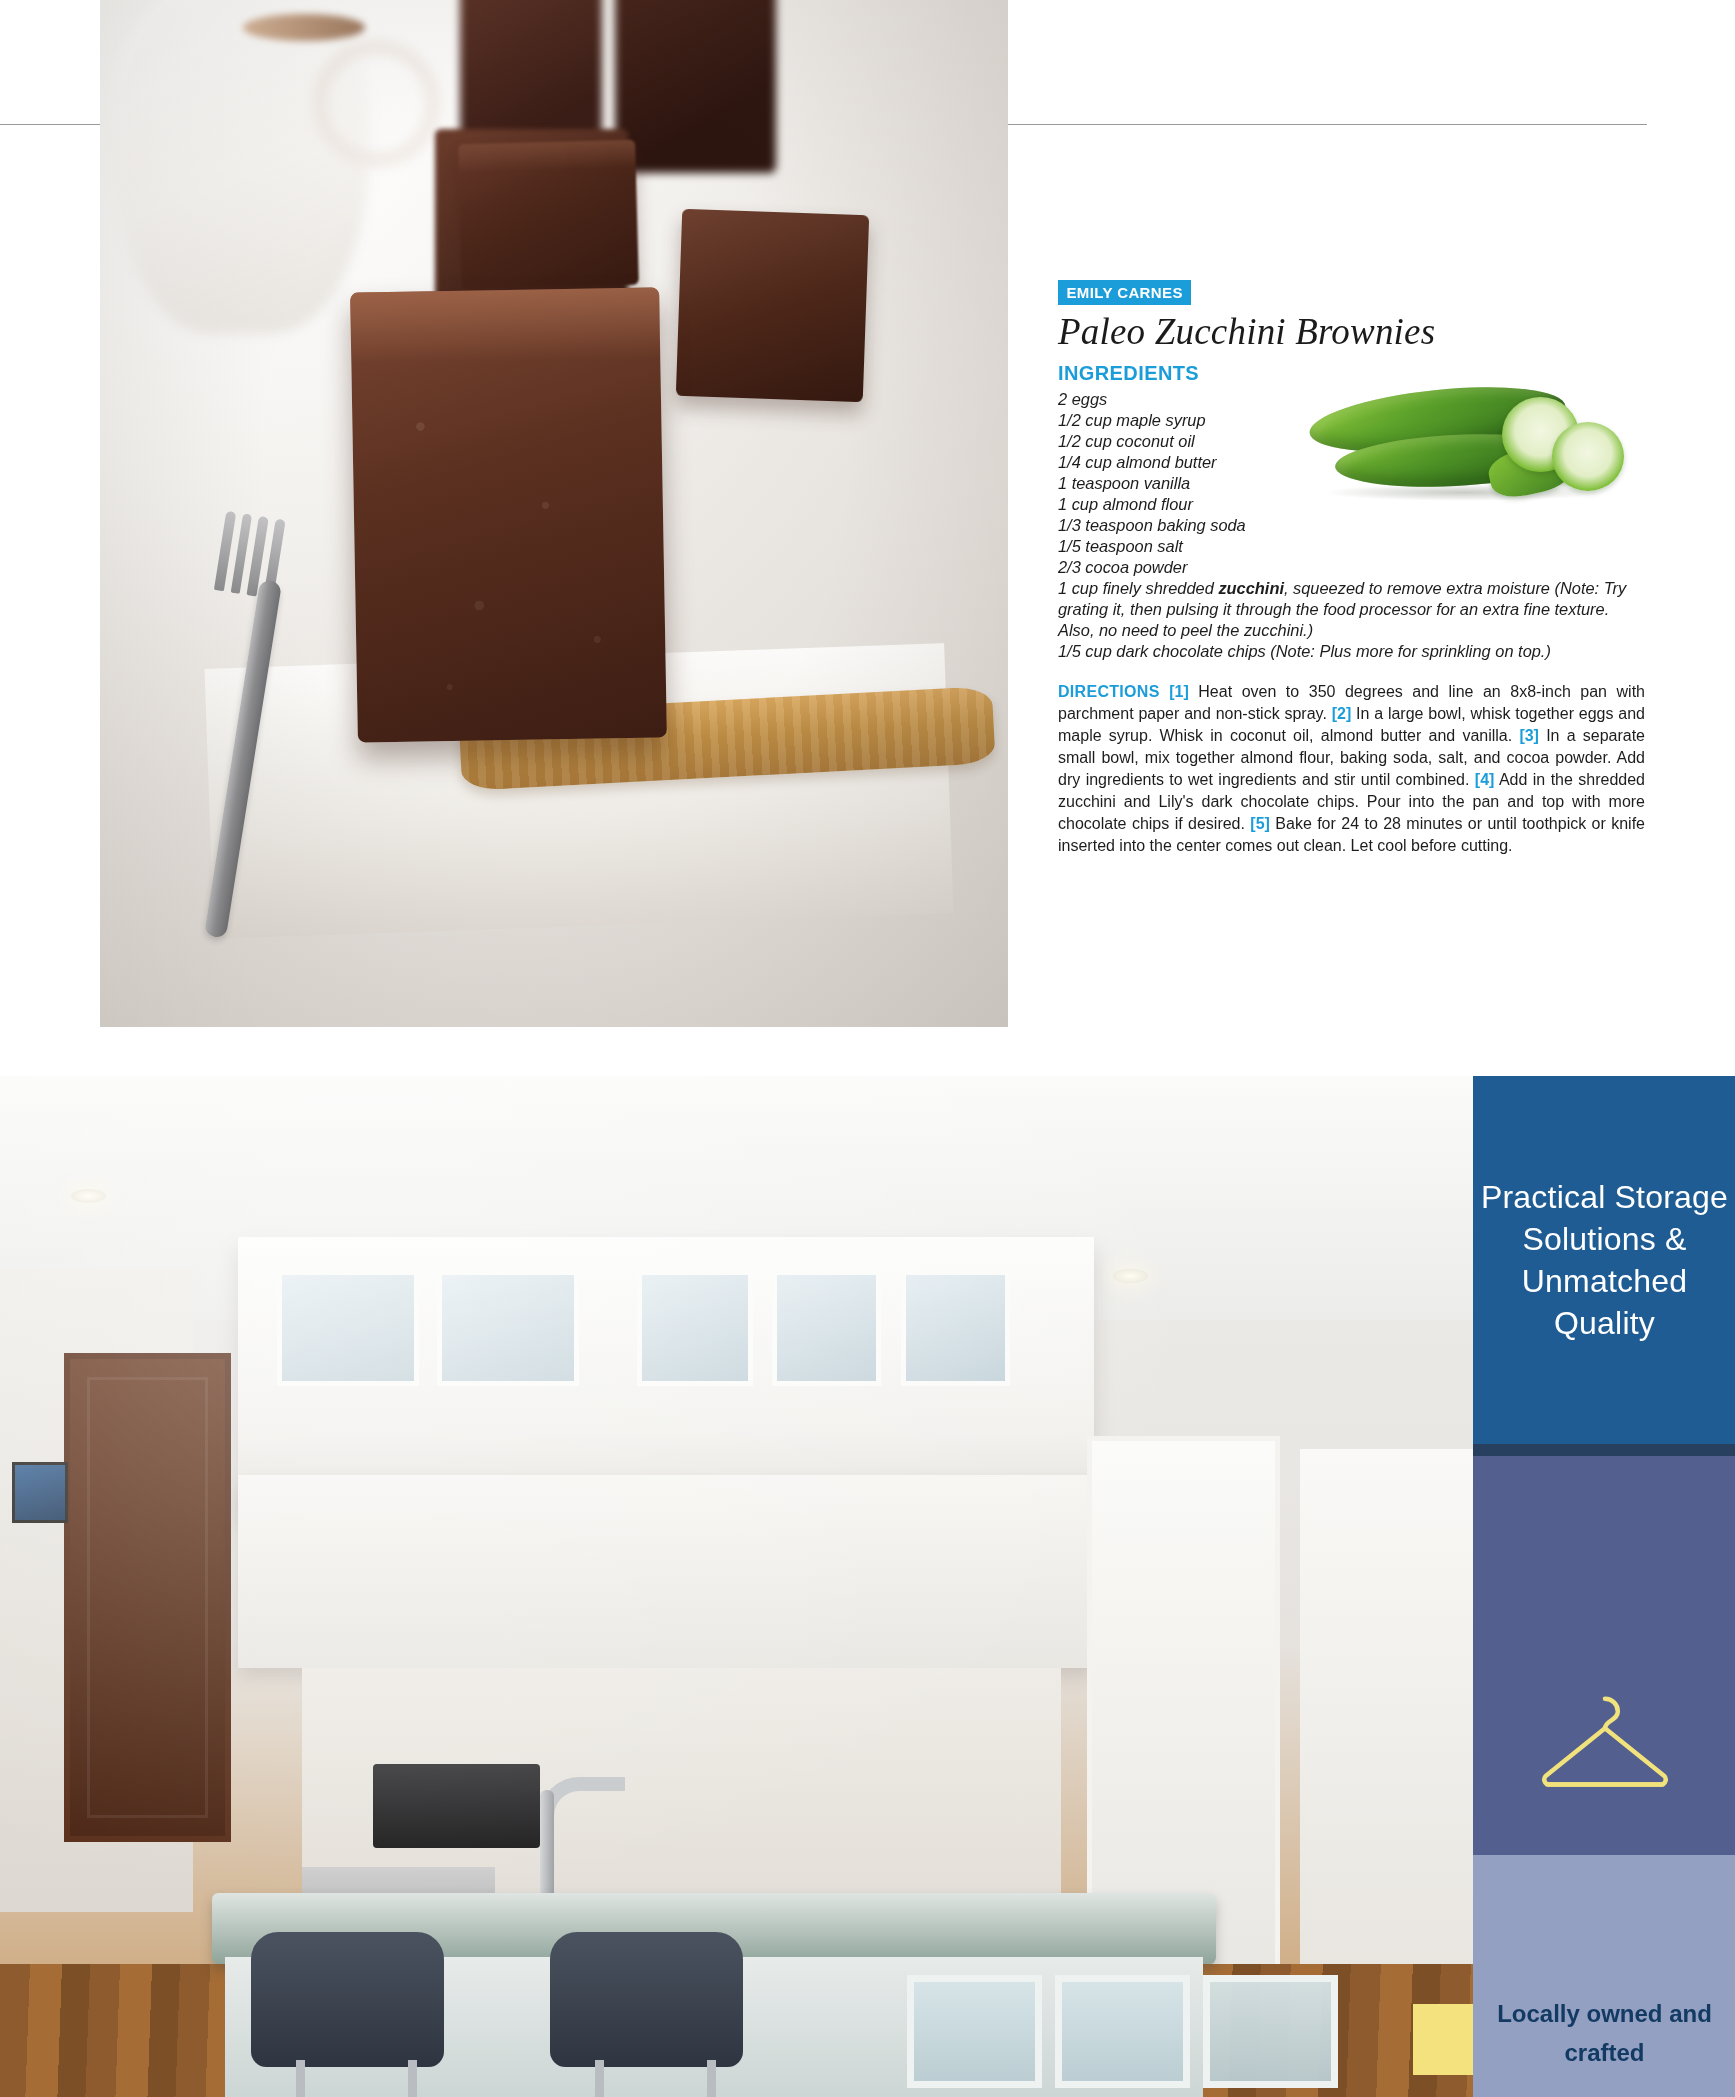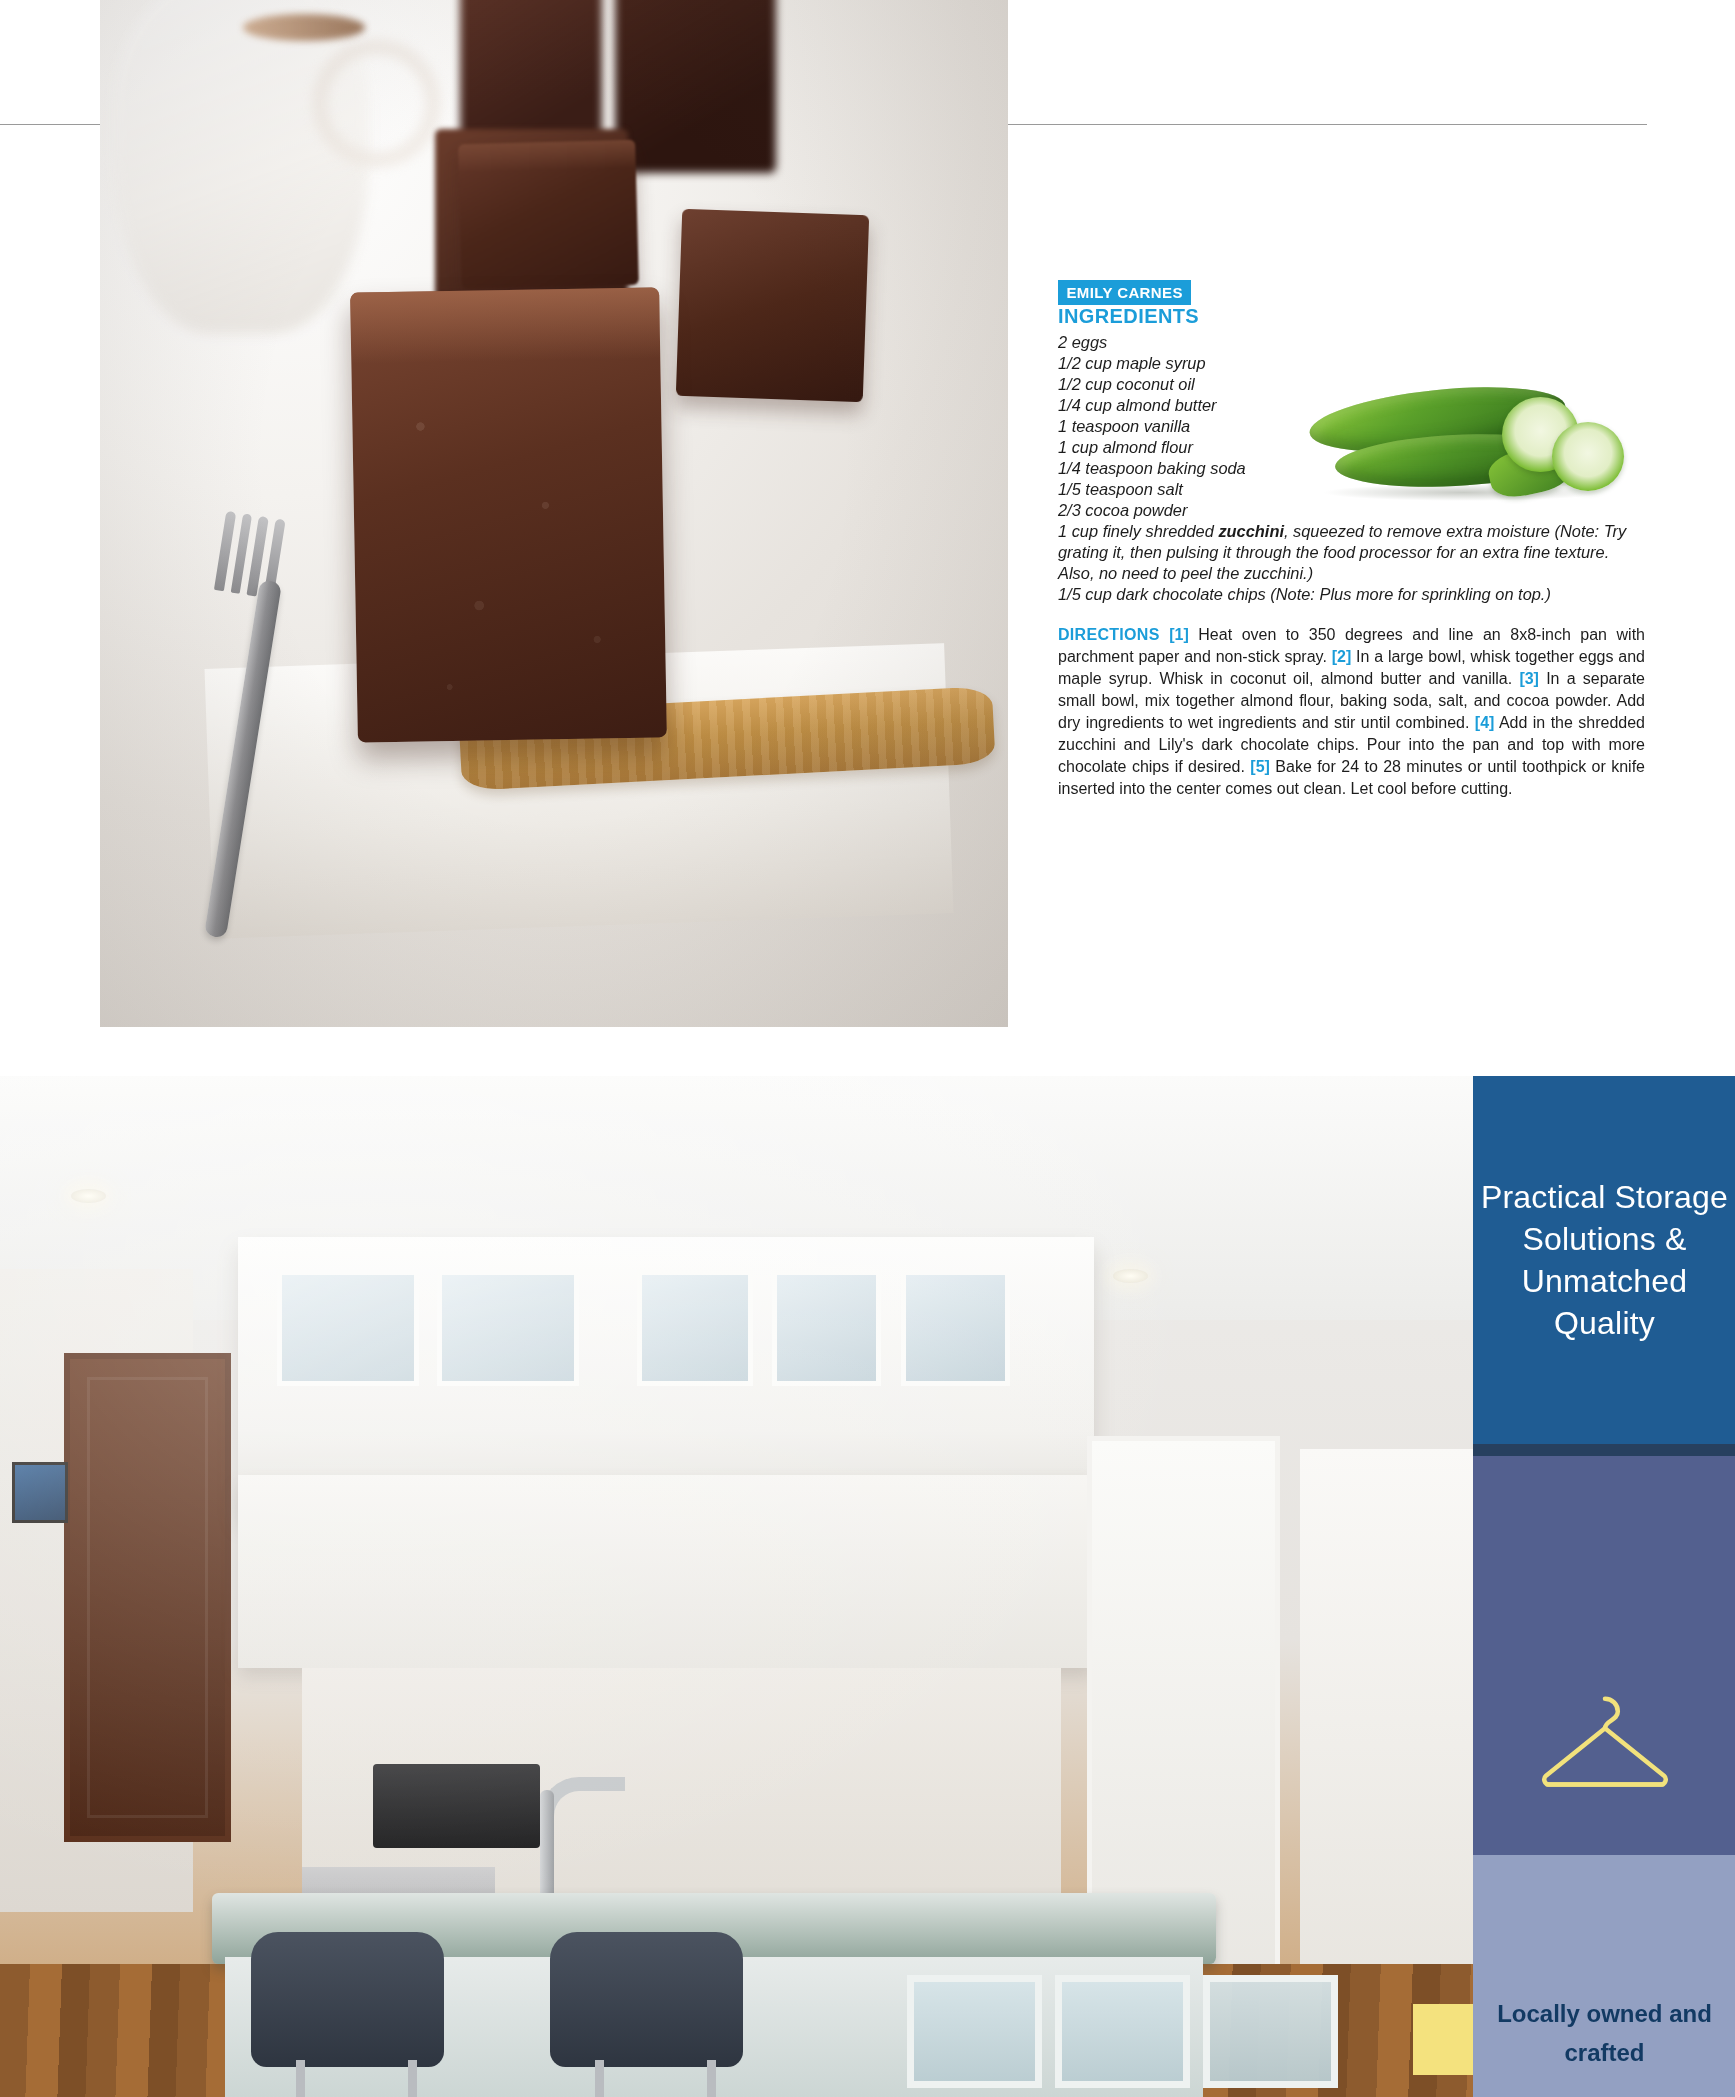--- a/index.html
+++ b/index.html
@@ -517,31 +517,32 @@
     <div class="rp-tine" style="left:50px"></div>
   </div>
   <div class="rp-fork-handle"></div>
   <div class="rp-vign"></div>
 </div>
 
 <div class="recipe-col">
 
   <div class="byline-badge">EMILY CARNES</div>
 
+  <div class="recipe-title">Paleo Zucchini Brownies</div>
 
   <div class="ingredients-head">INGREDIENTS</div>
 
   <div class="ing-list">
     <div>2 eggs</div>
     <div>1/2 cup maple syrup</div>
     <div>1/2 cup coconut oil</div>
     <div>1/4 cup almond butter</div>
     <div>1 teaspoon vanilla</div>
     <div>1 cup almond flour</div>
-    <div>1/4 teaspoon baking soda</div>
+    <div>1/3 teaspoon baking soda</div>
     <div>1/5 teaspoon salt</div>
     <div>2/3 cocoa powder</div>
     <div class="wrapline"><span>1 cup finely shredded </span><b>zucchini</b><span>, squeezed to remove extra moisture (Note: Try grating it, then pulsing it through the food processor for an extra fine texture. Also, no need to peel the zucchini.)</span></div>
     <div class="wrapline">1/5 cup dark chocolate chips (Note: Plus more for sprinkling on top.)</div>
   </div>
 
   
   <div class="zucchini-photo">
     <div class="zuc-shadow"></div>
     <div class="zuc zuc1"></div>

